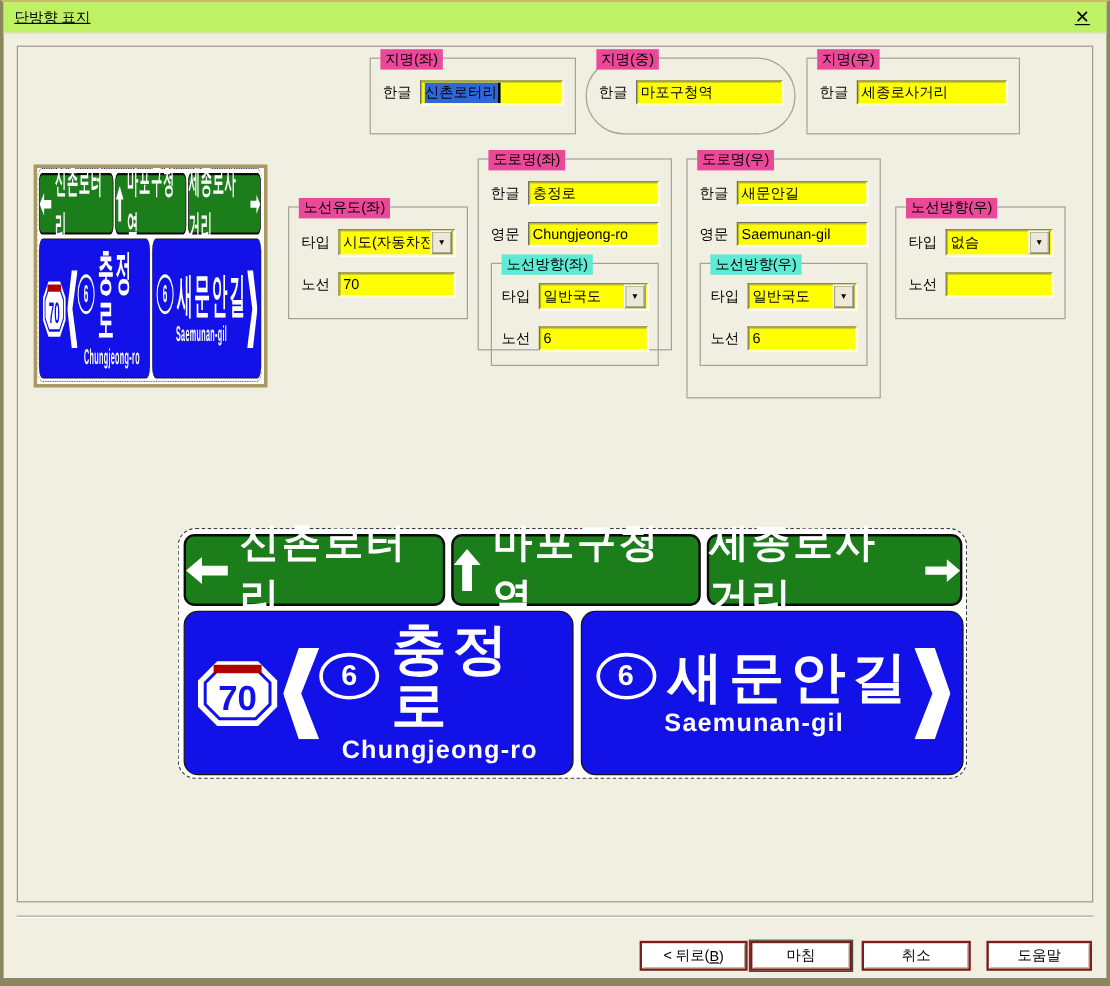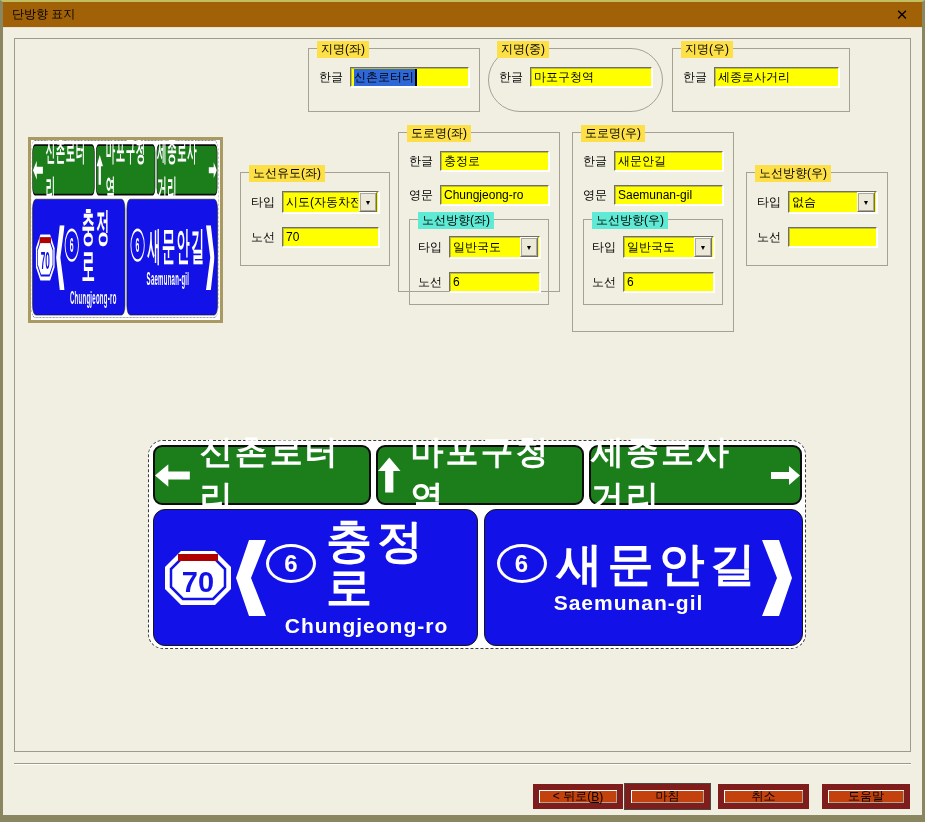--- a/index.html
+++ b/index.html
@@ -11,22 +11,22 @@
   }
   
   .window-frame {
     position:absolute; inset:0; box-sizing:border-box;
     border-left:3px solid #8a8760; border-right:3px solid #8a8760;
     border-bottom:7px solid #8a8760; border-top:2px solid #c2bf62;
     pointer-events:none;
   }
   .titlebar {
     position:absolute; left:3px; right:3px; top:2px; height:26px;
-    background:#a16207; display:flex; align-items:center; padding:0 9px;
-    box-sizing:border-box; border-bottom:1px solid #e4e2d6;
+    background:#bef264; display:flex; align-items:center; padding:0 9px;
+    box-sizing:border-box; border-bottom:1px solid #e4e2d6;text-decoration:underline;
   }
   .titlebar .title { font-size:12px; }
   .close-btn {
     margin-left:auto; font-size:15px; line-height:15px; color:#000;
     width:22px; text-align:center; cursor:default;
   }
   
   .content-rect {
     position:absolute; left:14px; top:38px; width:897px; height:714px;
     border:1px solid #9c9a8b; box-sizing:border-box;
@@ -34,21 +34,21 @@
   .separator {
     position:absolute; left:14px; top:763px; width:897px; height:0;
     border-top:1px solid #9c9a8b; border-bottom:1px solid #ffffff;
   }
   
   .groupbox {
     position:absolute; border:1px solid #a5a293; box-sizing:border-box;
     padding:18px 10px 8px;
   }
   .groupbox .gb-title {
-    position:absolute; top:-8px; left:8px; background:#fde047; padding:0 4px;
+    position:absolute; top:-8px; left:8px; background:#ec4899; padding:0 4px;
   }
   .gb-inner {
     position:relative; border:1px solid #a5a293; padding:16px 8px 8px;
     margin-top:2px;
   }
   .gb-inner .gb-title { background:#5eead4; }
   .frow { display:flex; align-items:center; gap:7px; margin-bottom:14px; }
   .frow:last-child { margin-bottom:4px; }
   .flabel { flex:0 0 auto; }
   .win-input {
@@ -70,22 +70,22 @@
   .combo-text { flex:1 1 auto; padding:0 3px; white-space:nowrap; overflow:hidden; }
   .combo-btn {
     flex:0 0 16px; height:18px; margin:1px; background:#ece9d8;
     border:1px solid #fff; border-right-color:#716f64; border-bottom-color:#716f64;
     box-shadow:0 0 0 1px #aca899 inset;
     display:flex; align-items:center; justify-content:center;
     font-size:7px; color:#000;
   }
   
   .btn {
-    position:absolute; top:784px; height:25px; background:#c2410c;
-    border:6px solid #7f1d1d;
+    position:absolute; top:784px; height:25px; background:#ffffff;
+    border:2px solid #7f1d1d;
     box-shadow:inset 1px 1px 0 #fff, inset -1px -1px 0 #aca899;
     display:flex; align-items:center; justify-content:center;
     font-size:12px; box-sizing:border-box;
   }
   .btn.default { outline:1px solid #4c4b43; }
   
   .sign {
     width:658px; height:209px; background:#fff; border:1px dashed #3c3c3c;
     border-radius:15px; box-sizing:border-box; padding:4px;
   }

